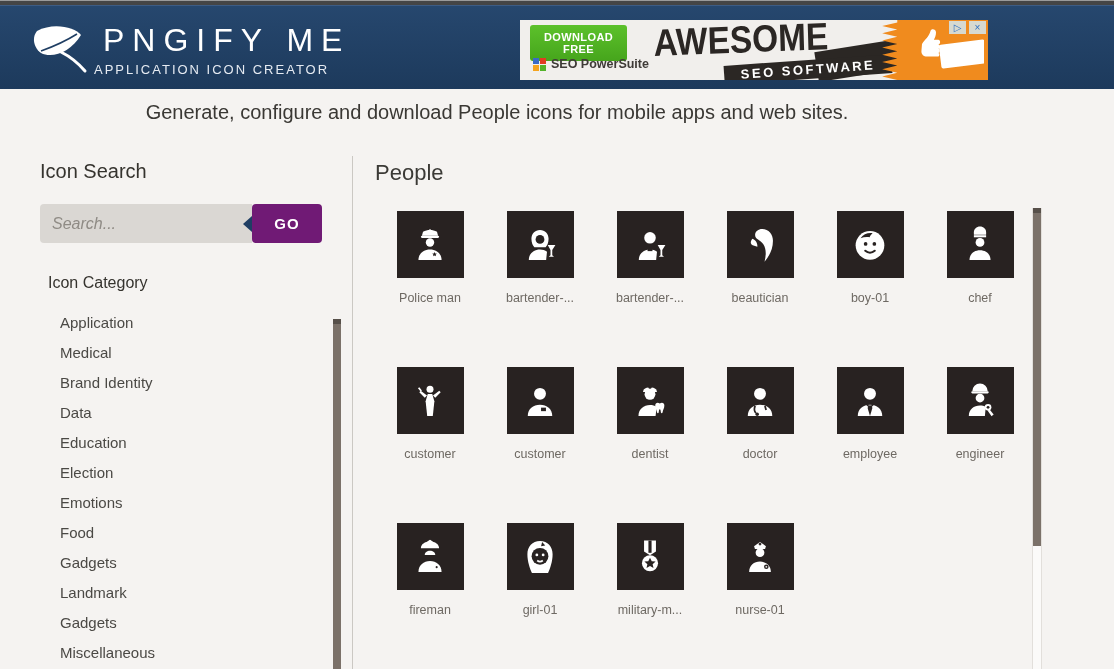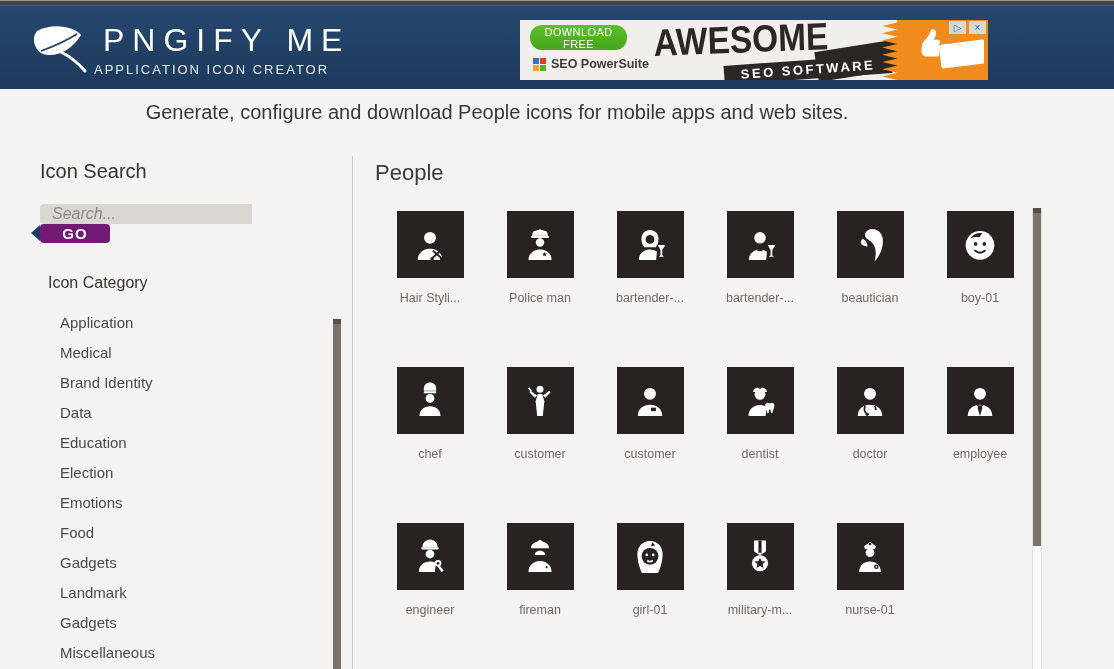--- a/index.html
+++ b/index.html
@@ -19,23 +19,23 @@
     background:linear-gradient(#26476e,#1d3a5c); border-top:1px solid #3d5c84; }
   .logo { position:absolute; left:26px; top:18px; width:66px; height:54px; }
   .site-title { position:absolute; left:103px; top:16px; font-size:32px;
     letter-spacing:8px; color:#ffffff; font-weight:400; white-space:nowrap; }
   .site-subtitle { position:absolute; left:94px; top:56px; font-size:13px;
     letter-spacing:2px; color:#e6ebf2; font-weight:400; white-space:nowrap; }
 
   
   .ad { position:absolute; left:520px; top:14px; width:468px; height:60px;
     background:#f1efec; overflow:hidden; cursor:pointer; }
-  .ad-green-btn { position:absolute; left:10px; top:5px; width:97px; height:25px;
-    background:linear-gradient(#5cc12b,#46a51c); border-radius:12px; color:#fff;
-    font-size:11px; font-weight:normal; letter-spacing:.4px; display:flex;
+  .ad-green-btn { position:absolute; left:10px; top:5px; width:97px; height:36px;
+    background:linear-gradient(#5cc12b,#46a51c); border-radius:3px; color:#fff;
+    font-size:11px; font-weight:bold; letter-spacing:.4px; display:flex;
     align-items:center; justify-content:center; border:none; cursor:pointer; }
   .ad-brand { position:absolute; left:13px; top:37px; display:flex; align-items:center; gap:5px; }
   .sq-logo { width:13px; height:13px; display:grid; grid-template-columns:6px 6px; grid-template-rows:6px 6px; gap:1px; }
   .sq-logo i { display:block; }
   .sq1{background:#3a6bc7}.sq2{background:#e03c22}.sq3{background:#f5a41f}.sq4{background:#53b32a}
   .ad-brand-name { font-size:12.5px; font-weight:bold; color:#3f3b37; }
   .ad-darkwedge { position:absolute; left:296px; top:24px; width:104px; height:30px;
     background:#2b2724; transform:rotate(-9deg); }
   .ad-headline { position:absolute; left:133px; top:2px; font-size:38px; font-weight:bold;
     color:#2b2724; transform:scaleX(.88) rotate(-2deg); transform-origin:left top;
@@ -50,21 +50,21 @@
   .ad-corner .cbox { width:17px; height:13px; background:#d7d9d0; color:#2f70c2;
     font-size:10px; line-height:13px; text-align:center; cursor:pointer; }
 
   
   .tagline { position:absolute; left:0; top:101px; width:994px; text-align:center;
     font-size:20px; color:#3a3834; }
 
   
   .h2 { font-weight:400; color:#35332e; }
   .search-heading { position:absolute; left:40px; top:160px; font-size:20px; }
-  .search-row { position:absolute; left:40px; top:204px; width:282px; height:39px; display:flex;flex-direction:column; }
+  .search-row { position:absolute; left:40px; top:204px; width:282px; height:39px; display:flex; }
   .search-input { width:212px; height:39px; background:#dad7d3; border:none;
     border-radius:4px 0 0 4px; padding-left:12px; font-size:16px; font-style:italic;
     color:#55514c; outline:none; font-family:inherit; }
   .search-input::placeholder { color:#8f8b85; opacity:1; }
   .go-btn { width:70px; height:39px; background:#701a75; border:none; border-radius:4px;
     color:#fff; font-weight:bold; font-size:15px; letter-spacing:1px; position:relative;
     cursor:pointer; font-family:inherit; }
   .go-btn::before { content:""; position:absolute; left:-9px; top:50%; margin-top:-8px;
     border-top:8px solid transparent; border-bottom:8px solid transparent;
     border-right:9px solid #1f3e63; }
@@ -169,35 +169,20 @@
   <div class="left-scroll-thumb"></div>
 
   <div class="v-divider"></div>
 
   <div class="people-heading">People</div>
 
   <div class="icon-grid">
       <div class="cell">
         <div class="tile" style="background: rgb(40, 34, 33);">
           <svg viewBox="0 0 24 24" fill="#ffffff">
-            <circle cx="12" cy="7.9" r="3.4"></circle>
-            <path d="M5 20.5c0-4 3.1-6.4 7-6.4s7 2.4 7 6.4z"></path>
-            <g stroke="#282221" stroke-width="1.1">
-              <path d="M13.6 15.2l4.6 4" fill="none"></path>
-              <path d="M18.2 15.2l-4.6 4" fill="none"></path>
-            </g>
-            <circle cx="13.2" cy="19.8" r="1" fill="#282221"></circle>
-            <circle cx="18.6" cy="19.8" r="1" fill="#282221"></circle>
-          </svg>
-        </div>
-        <div class="tile-label">Hair Styli...</div>
-      </div>
-      <div class="cell">
-        <div class="tile" style="background: rgb(40, 34, 33);">
-          <svg viewBox="0 0 24 24" fill="#ffffff">
             <path d="M7.4 6.7l.6-2.3c2.5-1.3 5.5-1.3 8 0l.6 2.3z"></path>
             <rect x="6.8" y="6.7" width="10.4" height="1.3" rx=".65"></rect>
             <circle cx="12" cy="3.6" r=".6"></circle>
             <circle cx="12" cy="10.6" r="2.4"></circle>
             <path d="M5.4 20.5c0-3.7 3-6 6.6-6s6.6 2.3 6.6 6z"></path>
             <path d="M14.6 16l.4.8.9.1-.65.6.15.9-.8-.4-.8.4.15-.9-.65-.6.9-.1z" fill="#282221"></path>
           </svg>
         </div>
         <div class="tile-label">Police man</div>
       </div>

